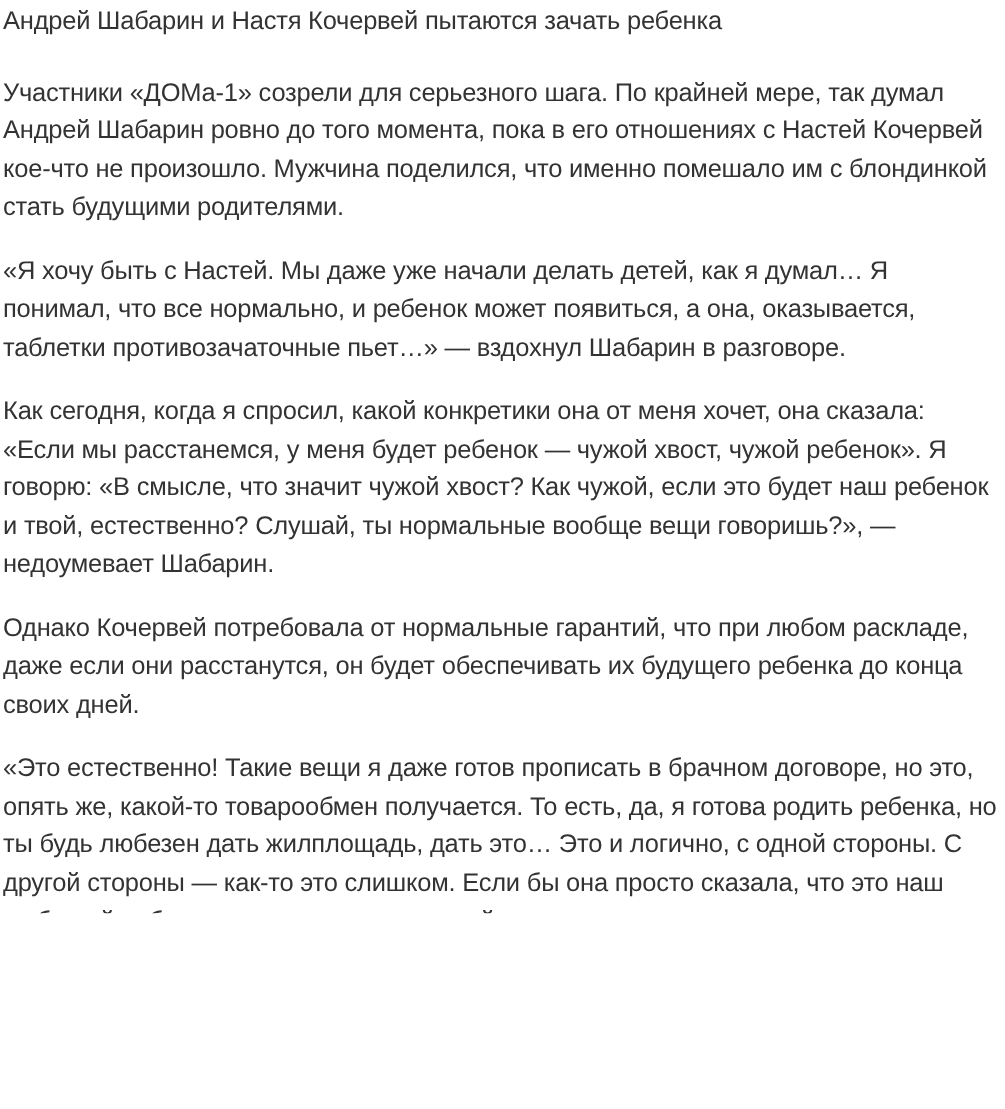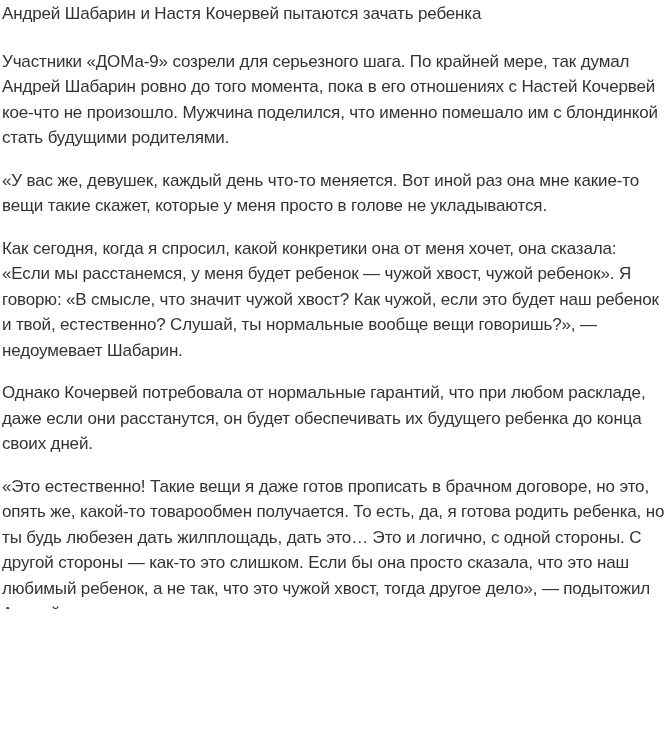--- a/index.html
+++ b/index.html
@@ -31,18 +31,18 @@
   }
   .article p:last-child {
     margin-bottom: 0;
   }
 </style>
 </head>
 <body>
 
 <main class="article">
   <h1>Андрей Шабарин и Настя Кочервей пытаются зачать ребенка</h1>
-  <p>Участники «ДОМа-9» созрели для серьезного шага. По крайней мере, так думал Андрей Шабарин ровно до того момента, пока в его отношениях с Настей Кочервей кое-что не произошло. Мужчина поделился, что именно помешало им с блондинкой стать будущими родителями.</p>
-  <p>«У вас же, девушек, каждый день что-то меняется. Вот иной раз она мне какие-то вещи такие скажет, которые у меня просто в голове не укладываются.</p>
+  <p>Участники «ДОМа-1» созрели для серьезного шага. По крайней мере, так думал Андрей Шабарин ровно до того момента, пока в его отношениях с Настей Кочервей кое-что не произошло. Мужчина поделился, что именно помешало им с блондинкой стать будущими родителями.</p>
+  <p>«Я хочу быть с Настей. Мы даже уже начали делать детей, как я думал… Я понимал, что все нормально, и ребенок может появиться, а она, оказывается, таблетки противозачаточные пьет…» — вздохнул Шабарин в разговоре.</p>
   <p>Как сегодня, когда я спросил, какой конкретики она от меня хочет, она сказала: «Если мы расстанемся, у меня будет ребенок — чужой хвост, чужой ребенок». Я говорю: «В смысле, что значит чужой хвост? Как чужой, если это будет наш ребенок и твой, естественно? Слушай, ты нормальные вообще вещи говоришь?», — недоумевает Шабарин.</p>
   <p>Однако Кочервей потребовала от нормальные гарантий, что при любом раскладе, даже если они расстанутся, он будет обеспечивать их будущего ребенка до конца своих дней.</p>
   <p>«Это естественно! Такие вещи я даже готов прописать в брачном договоре, но это, опять же, какой-то товарообмен получается. То есть, да, я готова родить ребенка, но ты будь любезен дать жилплощадь, дать это… Это и логично, с одной стороны. С другой стороны — как-то это слишком. Если бы она просто сказала, что это наш любимый ребенок, а не так, что это чужой хвост, тогда другое дело», — подытожил Андрей в разговоре.</p>
 </main>
 
 </body></html>

